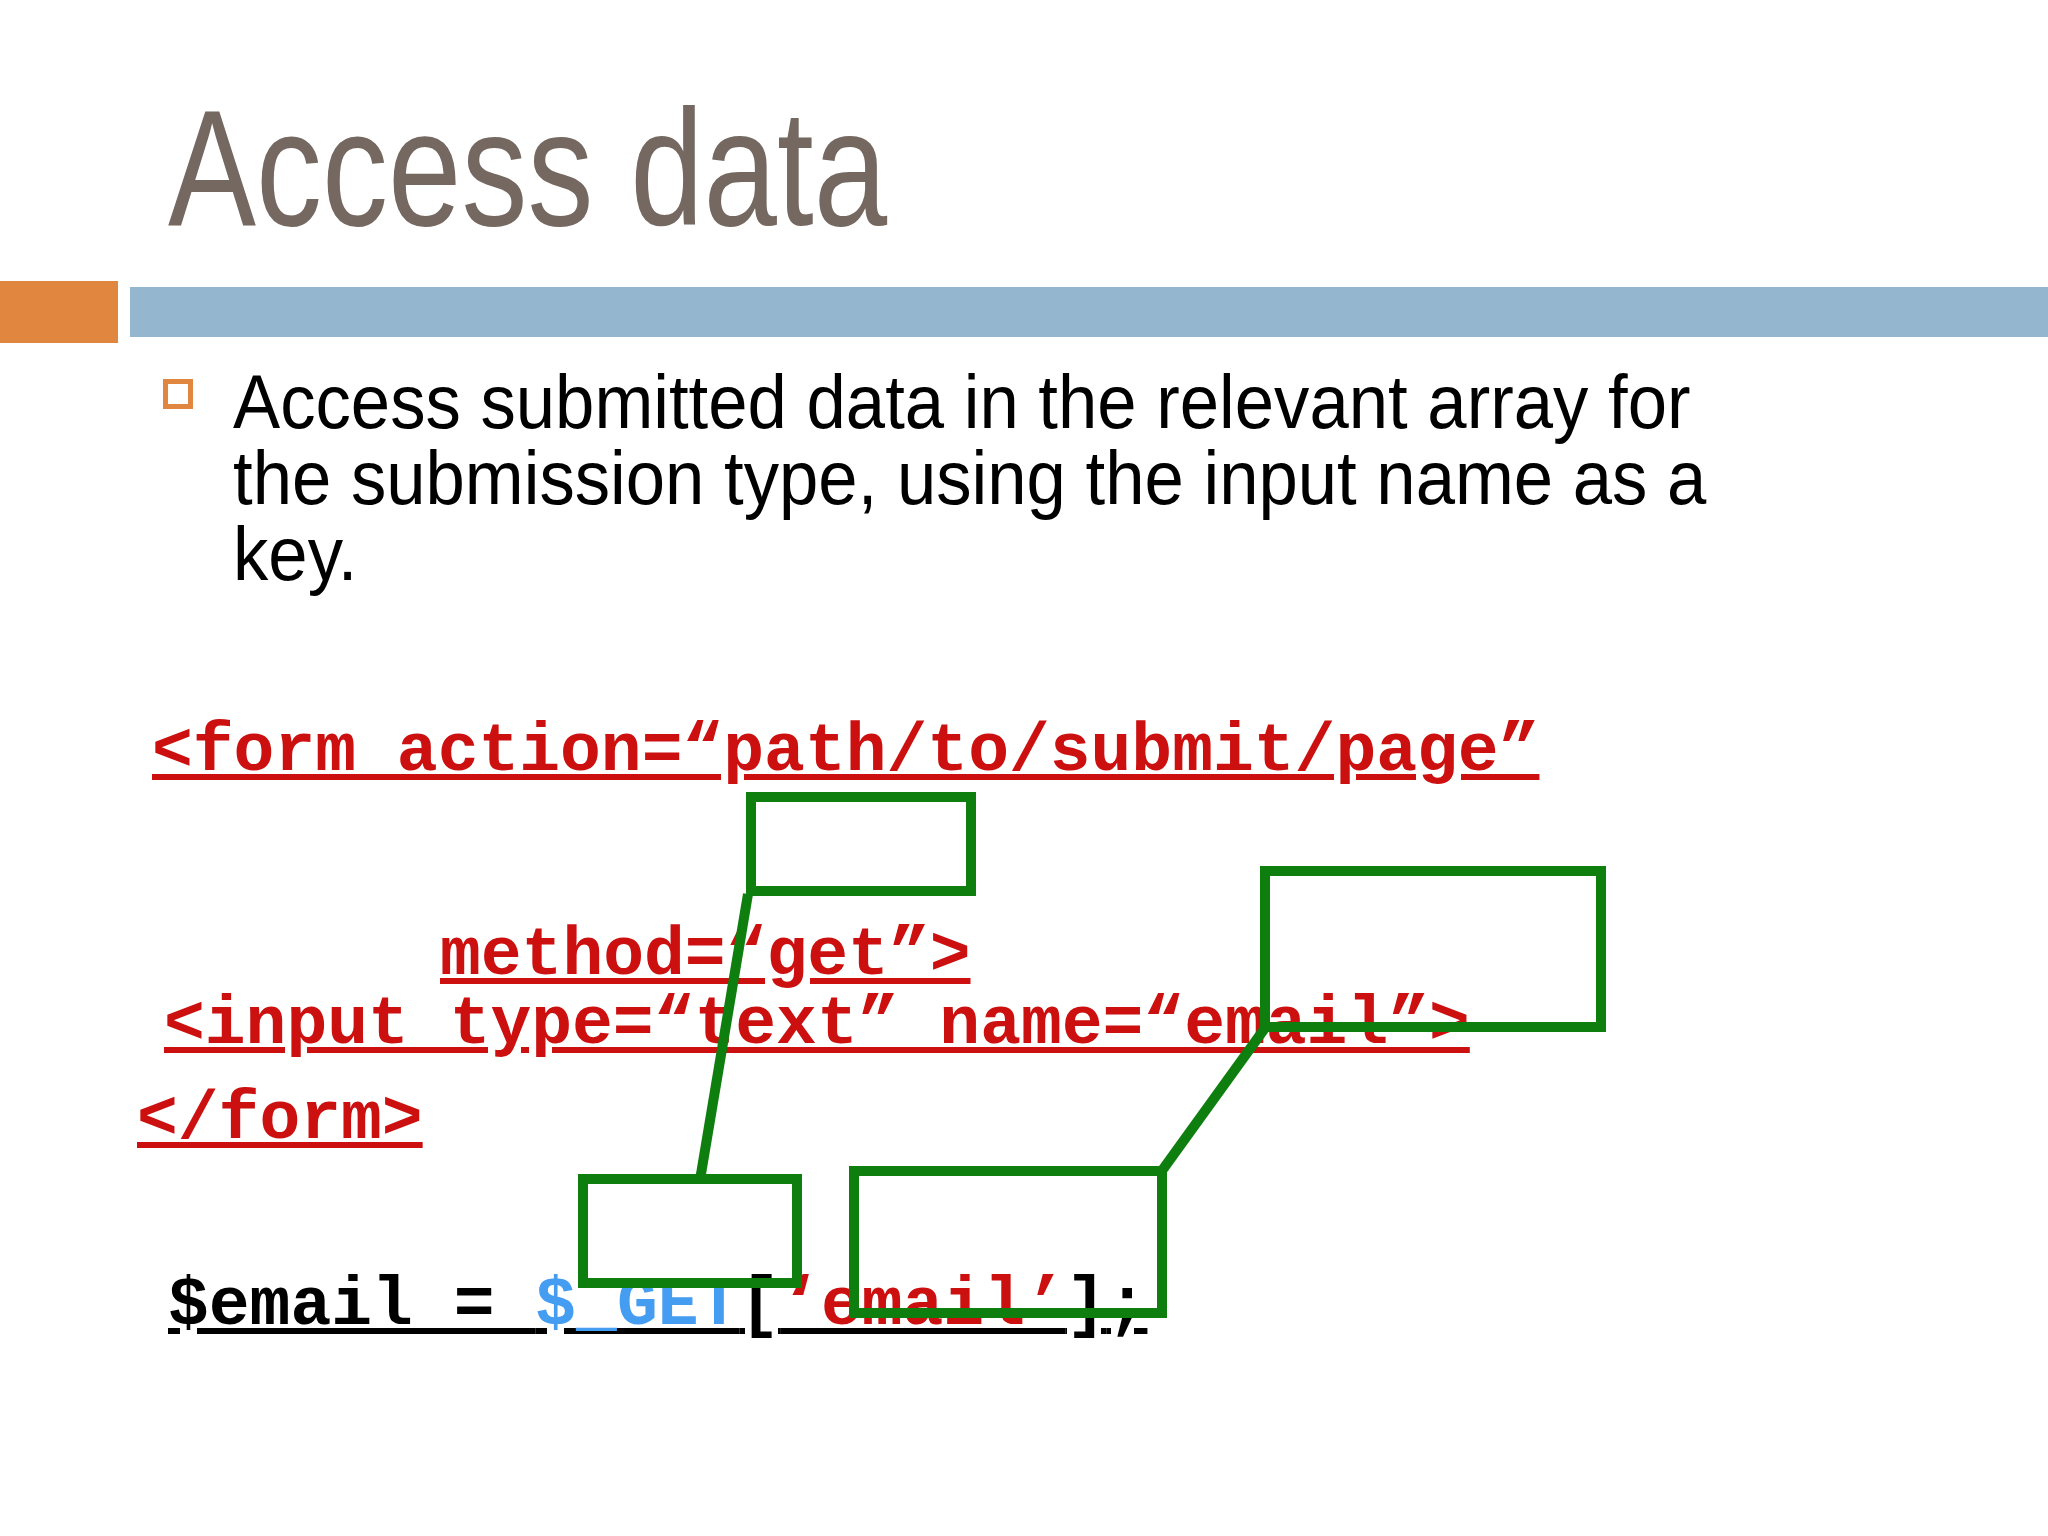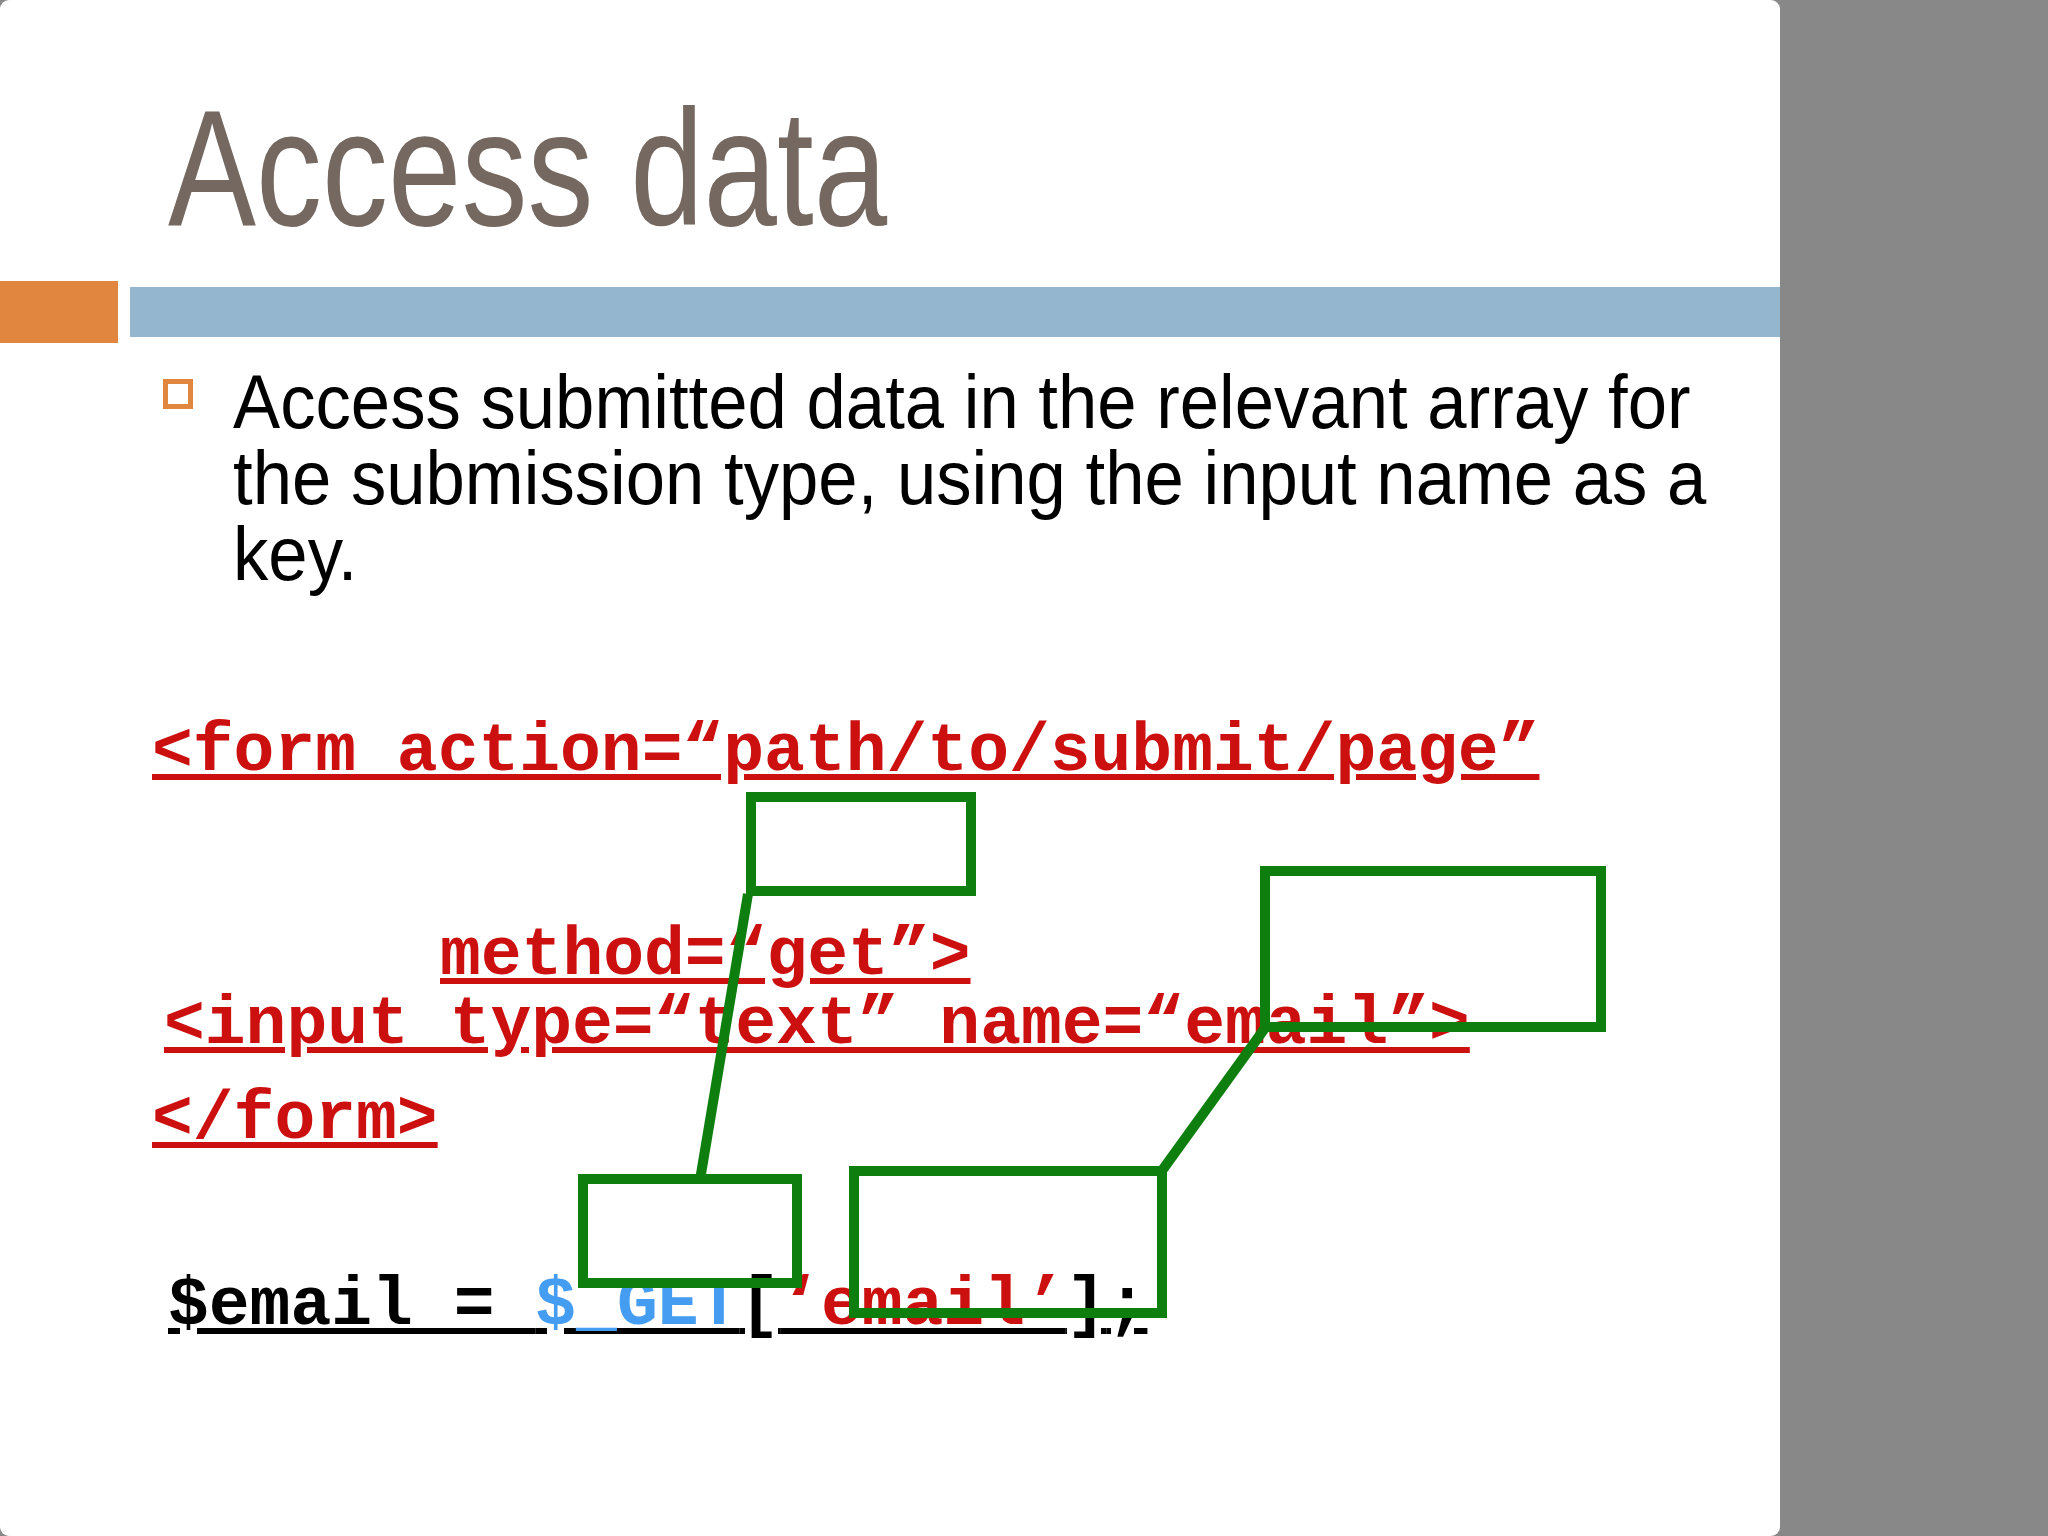--- a/index.html
+++ b/index.html
@@ -1,22 +1,21 @@
 <!DOCTYPE html>
 <html style="--background: #ffffff; --title: #746860; --accent-orange: #e0863f; --accent-blue: #94b6cf; --body-text: #000000; --code-red: #cc1010; --php-blue: #459df2; --annotation-green: #0e7e0e;"><head>
 <meta charset="utf-8">
 <style>
   html,body{margin:0;padding:0;background:#888;}
   .slide{
     position:relative;
-    width:1780px;height:1536px;
+    width:2048px;height:1536px;
     background:var(--background,#ffffff);
     overflow:hidden;
     font-family:"Liberation Sans",sans-serif;
-    border-radius:9px;
   }
   
   .slide-title{
     position:absolute;left:168px;top:86px;
     font-size:165px;line-height:1;font-weight:400;
     color:var(--title,#746860);
     white-space:nowrap;
     transform:scaleX(0.80);transform-origin:left top;
   }
   
@@ -45,21 +44,21 @@
     position:absolute;
     font-family:"Liberation Mono",monospace;
     font-weight:700;font-size:68px;line-height:1;
     white-space:pre;
     color:var(--code-red,#cc1010);
     text-decoration:underline;
   }
   .code-form-open{left:152px;top:718px;}
   .code-form-method{left:440px;top:894px;margin-top:28px;}
   .code-input{left:164px;top:991px;}
-  .code-form-close{left:152px;top:1086px;}
+  .code-form-close{left:137px;top:1086px;}
   .code-php{left:152px;top:1272px;color:var(--body-text,#000);margin-left:16px;}
   .tok-black{color:var(--body-text,#000000);}
   .tok-blue{color:var(--php-blue,#459df2);}
   .tok-red{color:var(--code-red,#cc1010);}
   
   .anno-box{
     position:absolute;box-sizing:border-box;
     border:10px solid var(--annotation-green,#0e7e0e);
     background:transparent;z-index:5;
   }

